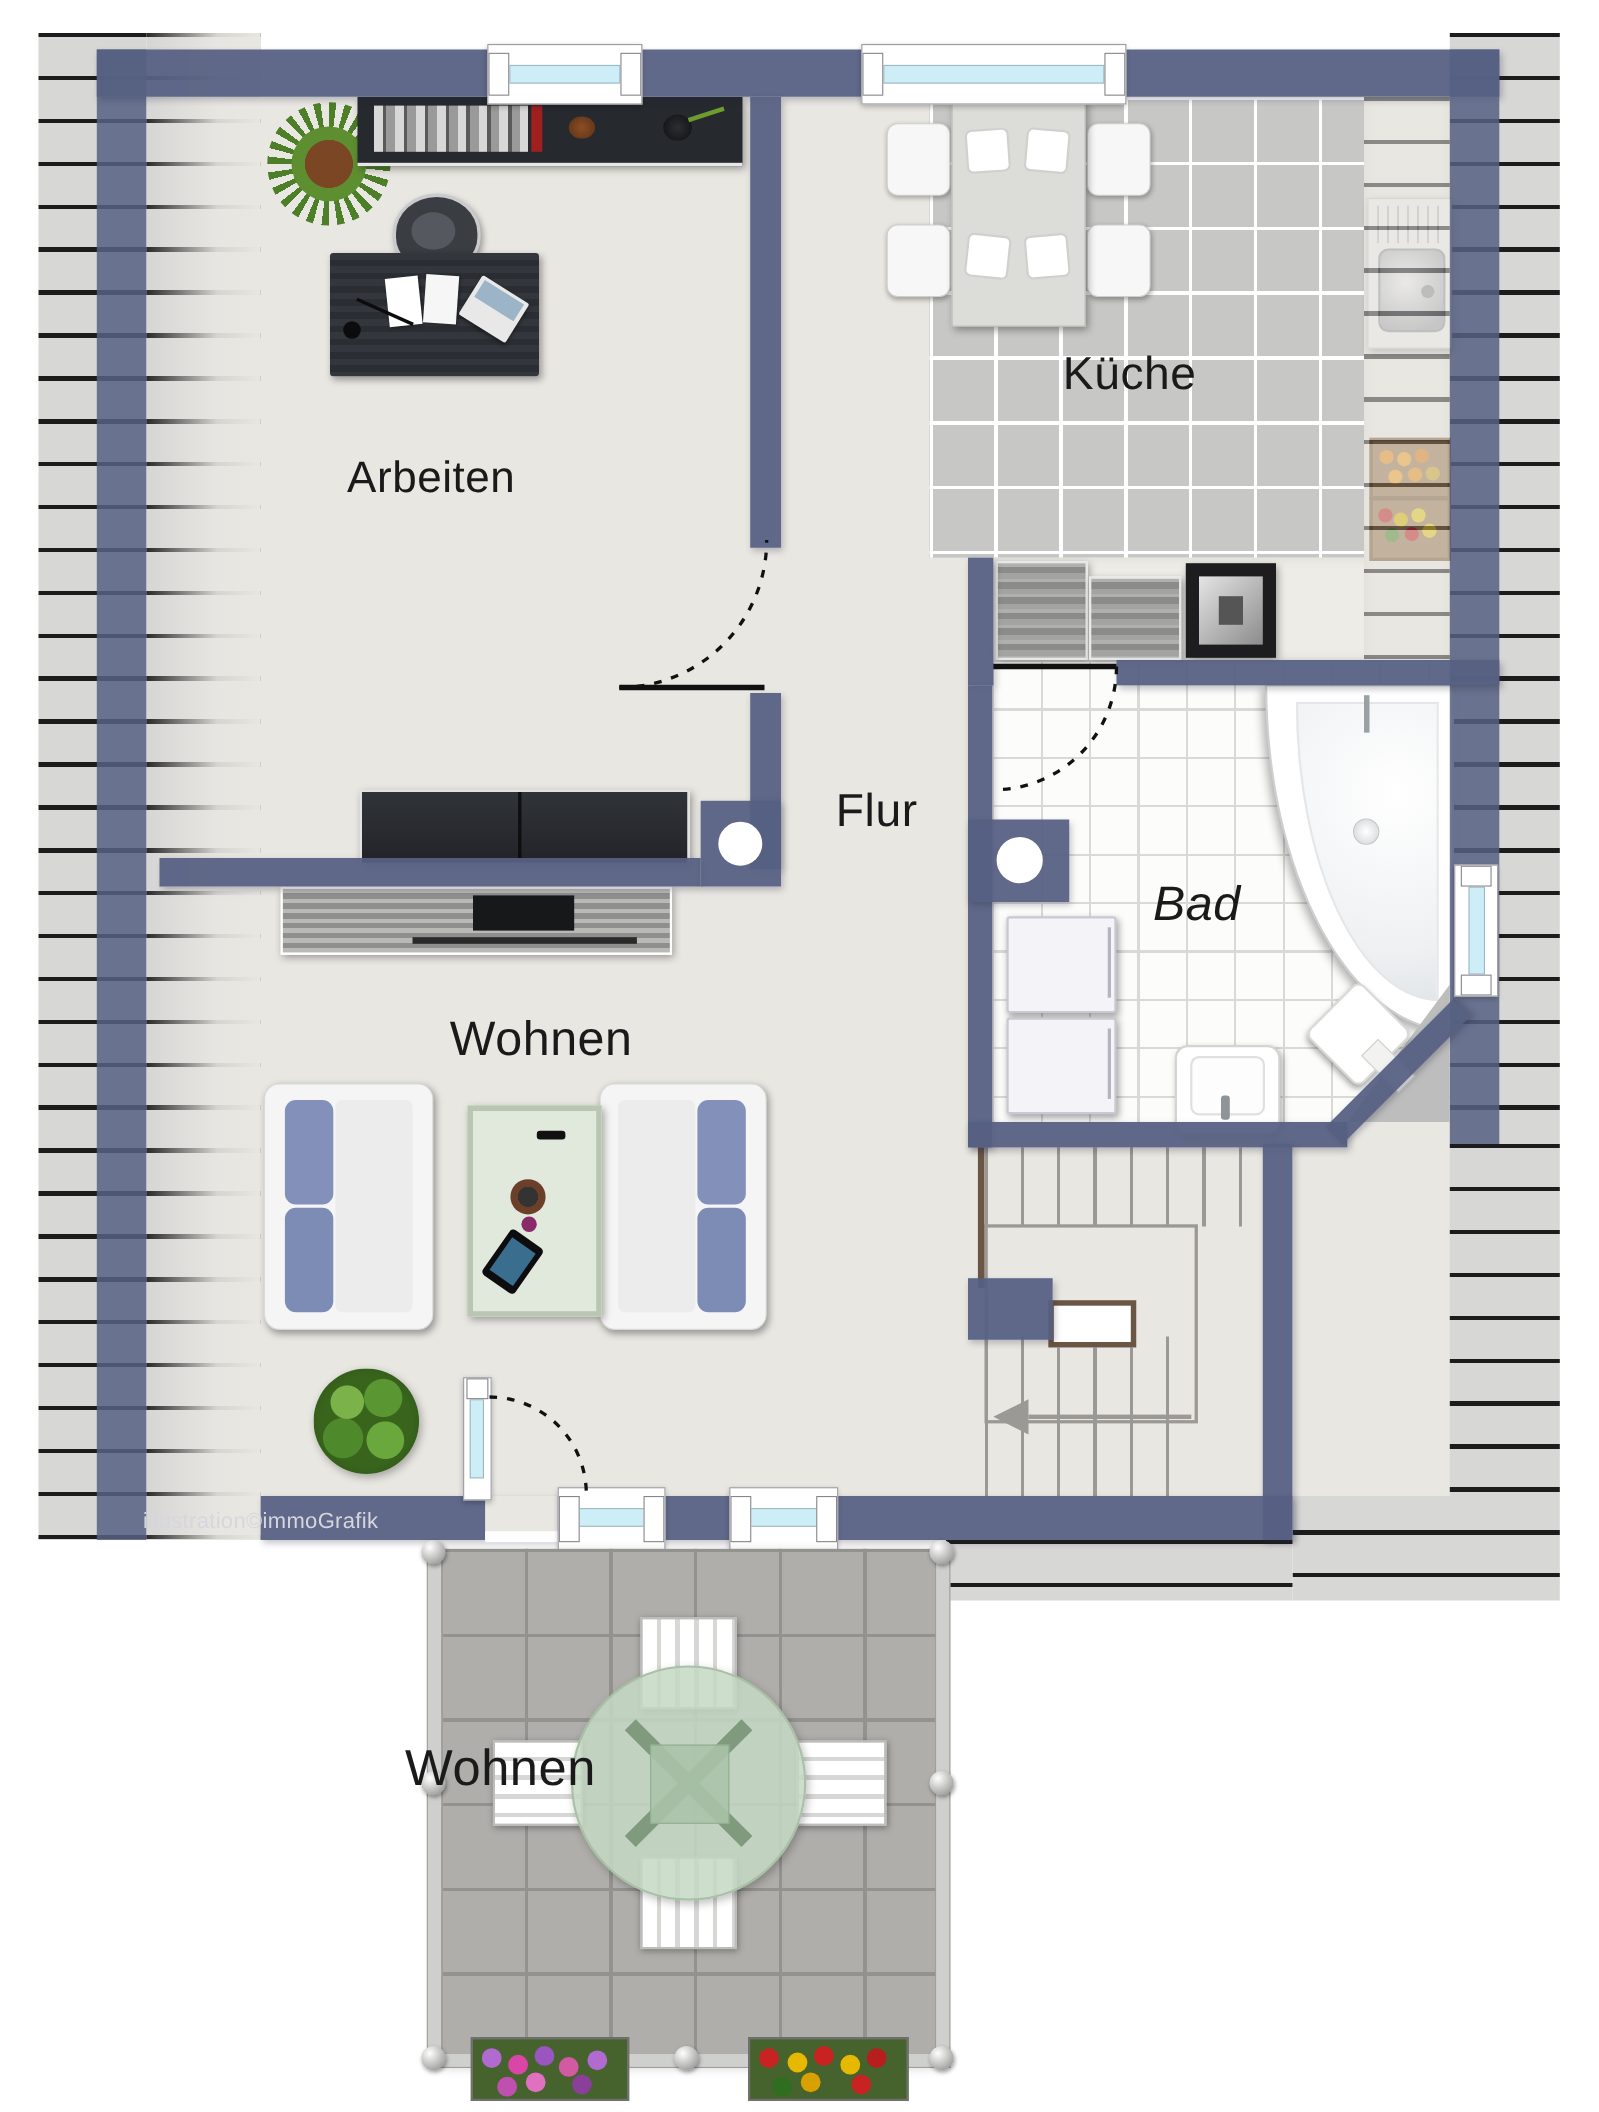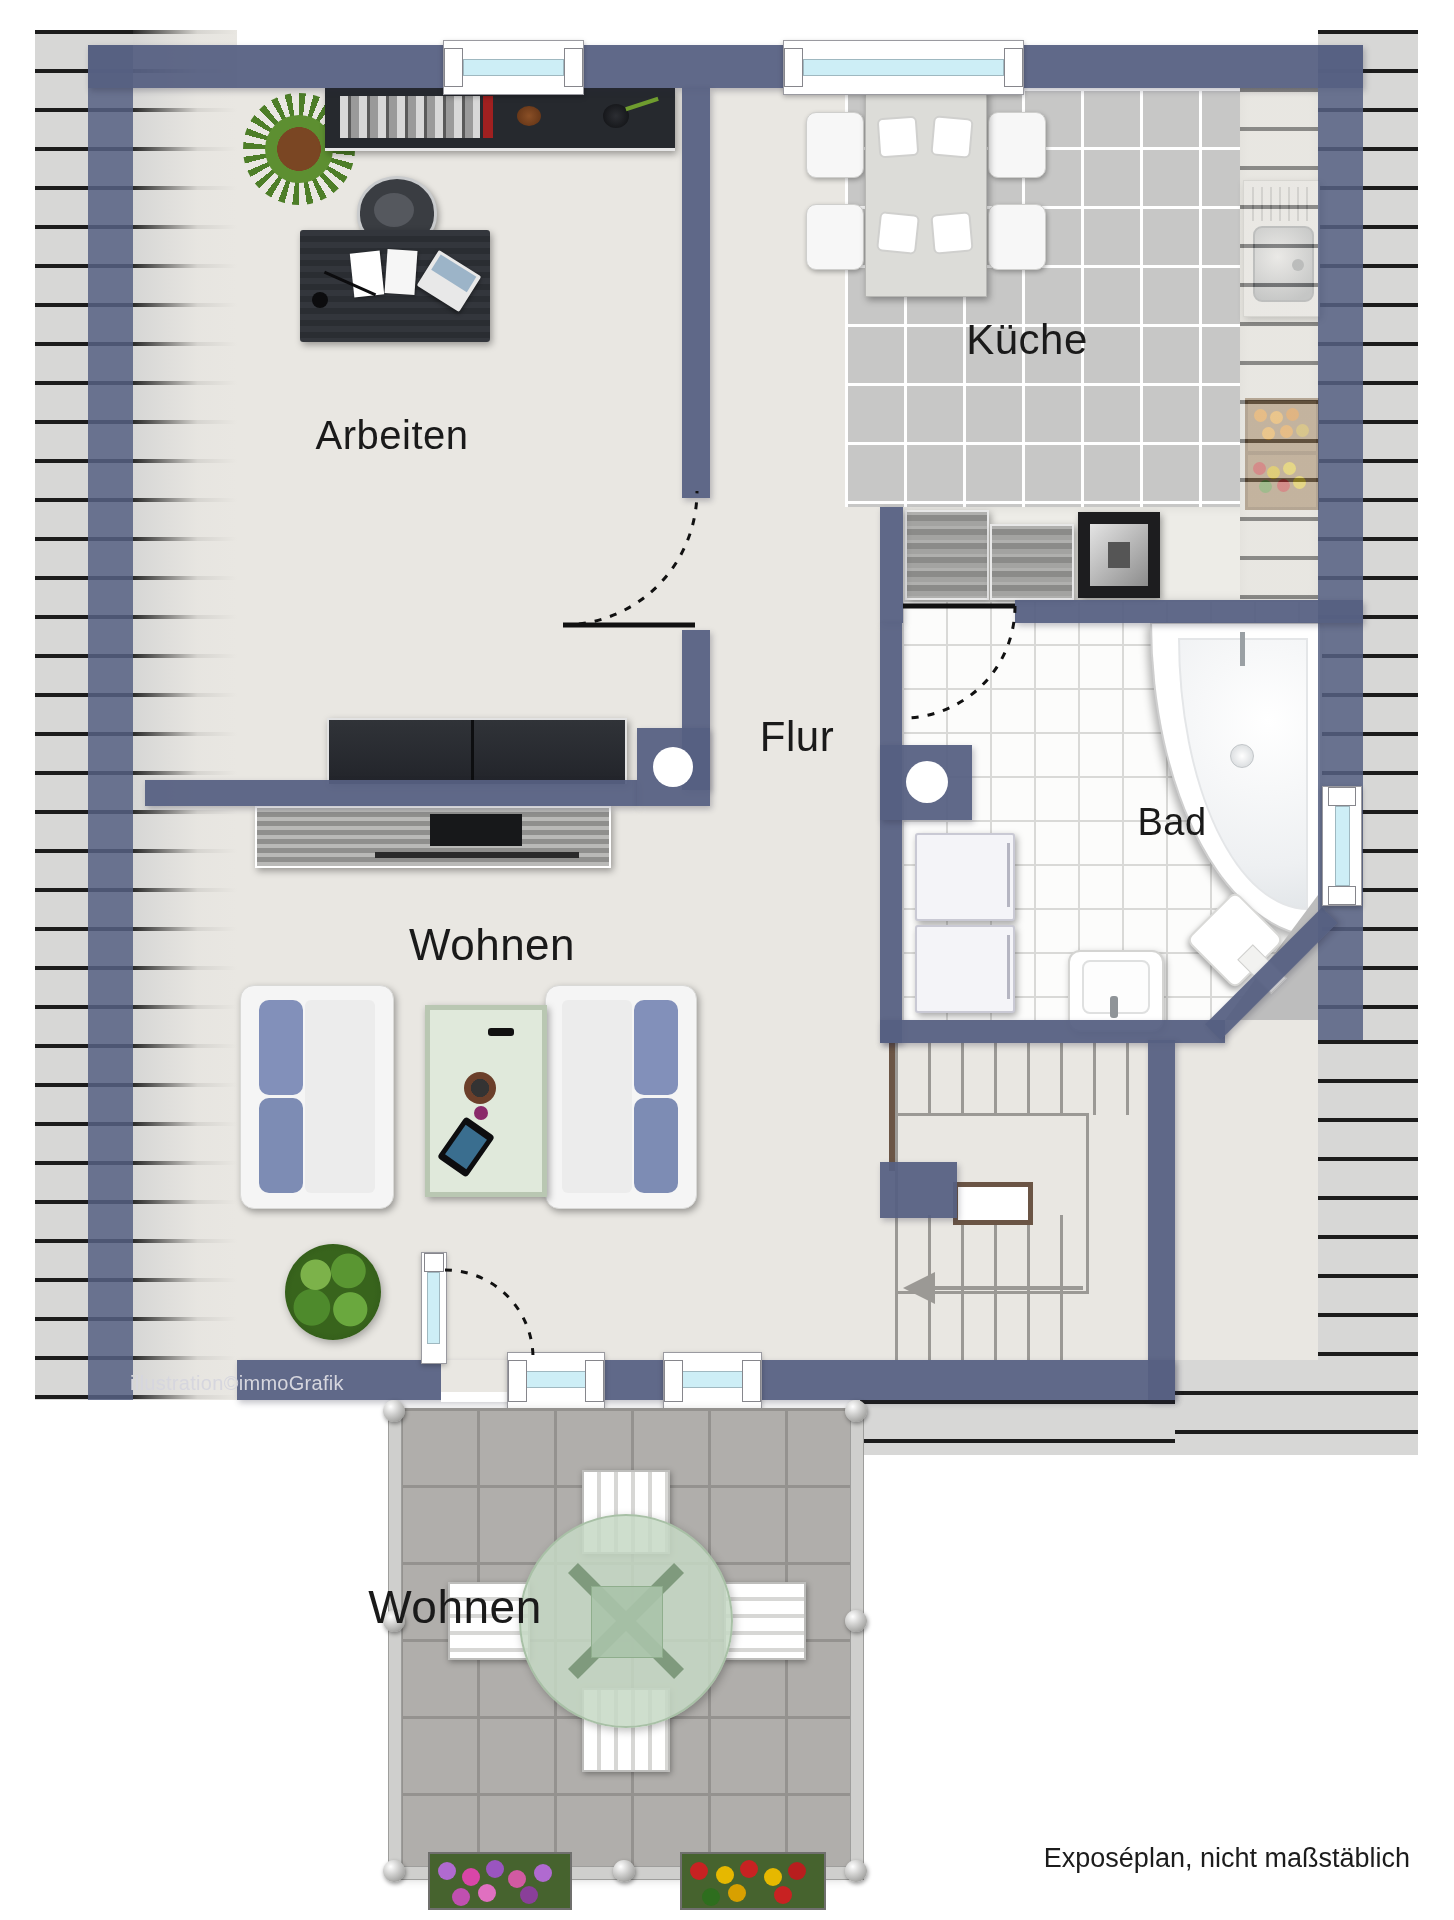--- a/index.html
+++ b/index.html
@@ -262,20 +262,19 @@
     <line x1="563" y1="625" x2="695" y2="625" stroke="#111" stroke-width="5"></line>
     <path d="M563,625 A134,134 0 0 0 697,491" fill="none" stroke="#111" stroke-width="3" stroke-dasharray="7 9"></path>
     <line x1="903" y1="606" x2="1015" y2="606" stroke="#111" stroke-width="5"></line>
     <path d="M1015,606 A112,112 0 0 1 903,718" fill="none" stroke="#111" stroke-width="3" stroke-dasharray="7 9"></path>
     <path d="M445,1270 A88,88 0 0 1 533,1358" fill="none" stroke="#111" stroke-width="3" stroke-dasharray="7 9"></path>
   </svg>
 
   <div class="room-label" style="left:392px;top:435px;font-size:40px;">Arbeiten</div>
   <div class="room-label" style="left:1027px;top:340px;font-size:42px;">Küche</div>
   <div class="room-label" style="left:797px;top:737px;font-size:42px;">Flur</div>
-  <div class="room-label" style="left:1172px;top:822px;font-size:38px;">Bad</div>
+  <div class="room-label" style="left:1088px;top:822px;font-size:44px;font-style:italic;">Bad</div>
   <div class="room-label" style="left:492px;top:945px;font-size:44px;">Wohnen</div>
   <div class="room-label" style="left:455px;top:1607px;font-size:46px;">Wohnen</div>
 
   <div class="watermark" style="left:130px;top:1372px;">illustration©immoGrafik</div>
-  <div class="footer" style="right:44px;top:1843px;">Exposéplan, nicht maßstäblich</div>
 
 </div>
 
 </body></html>

